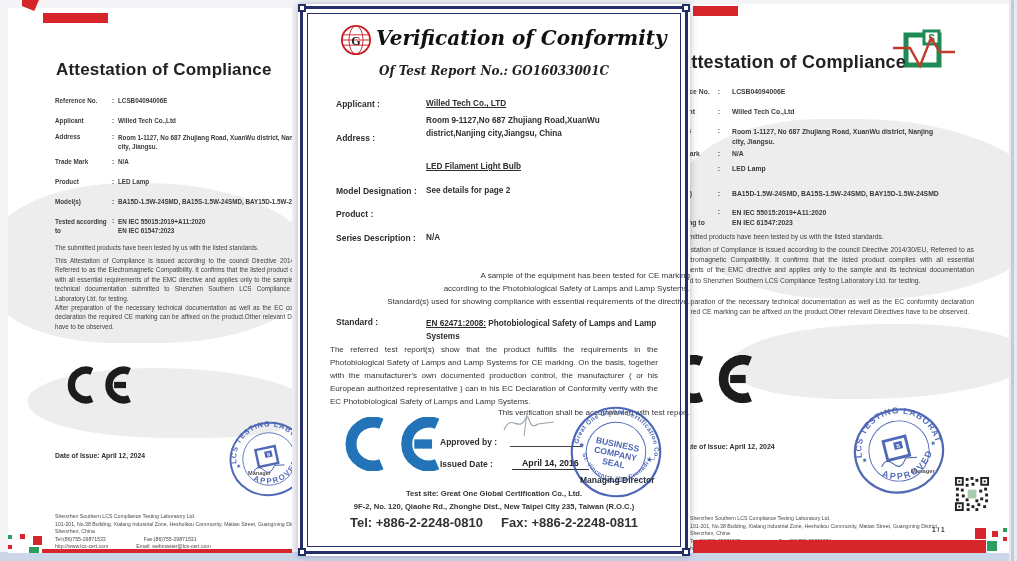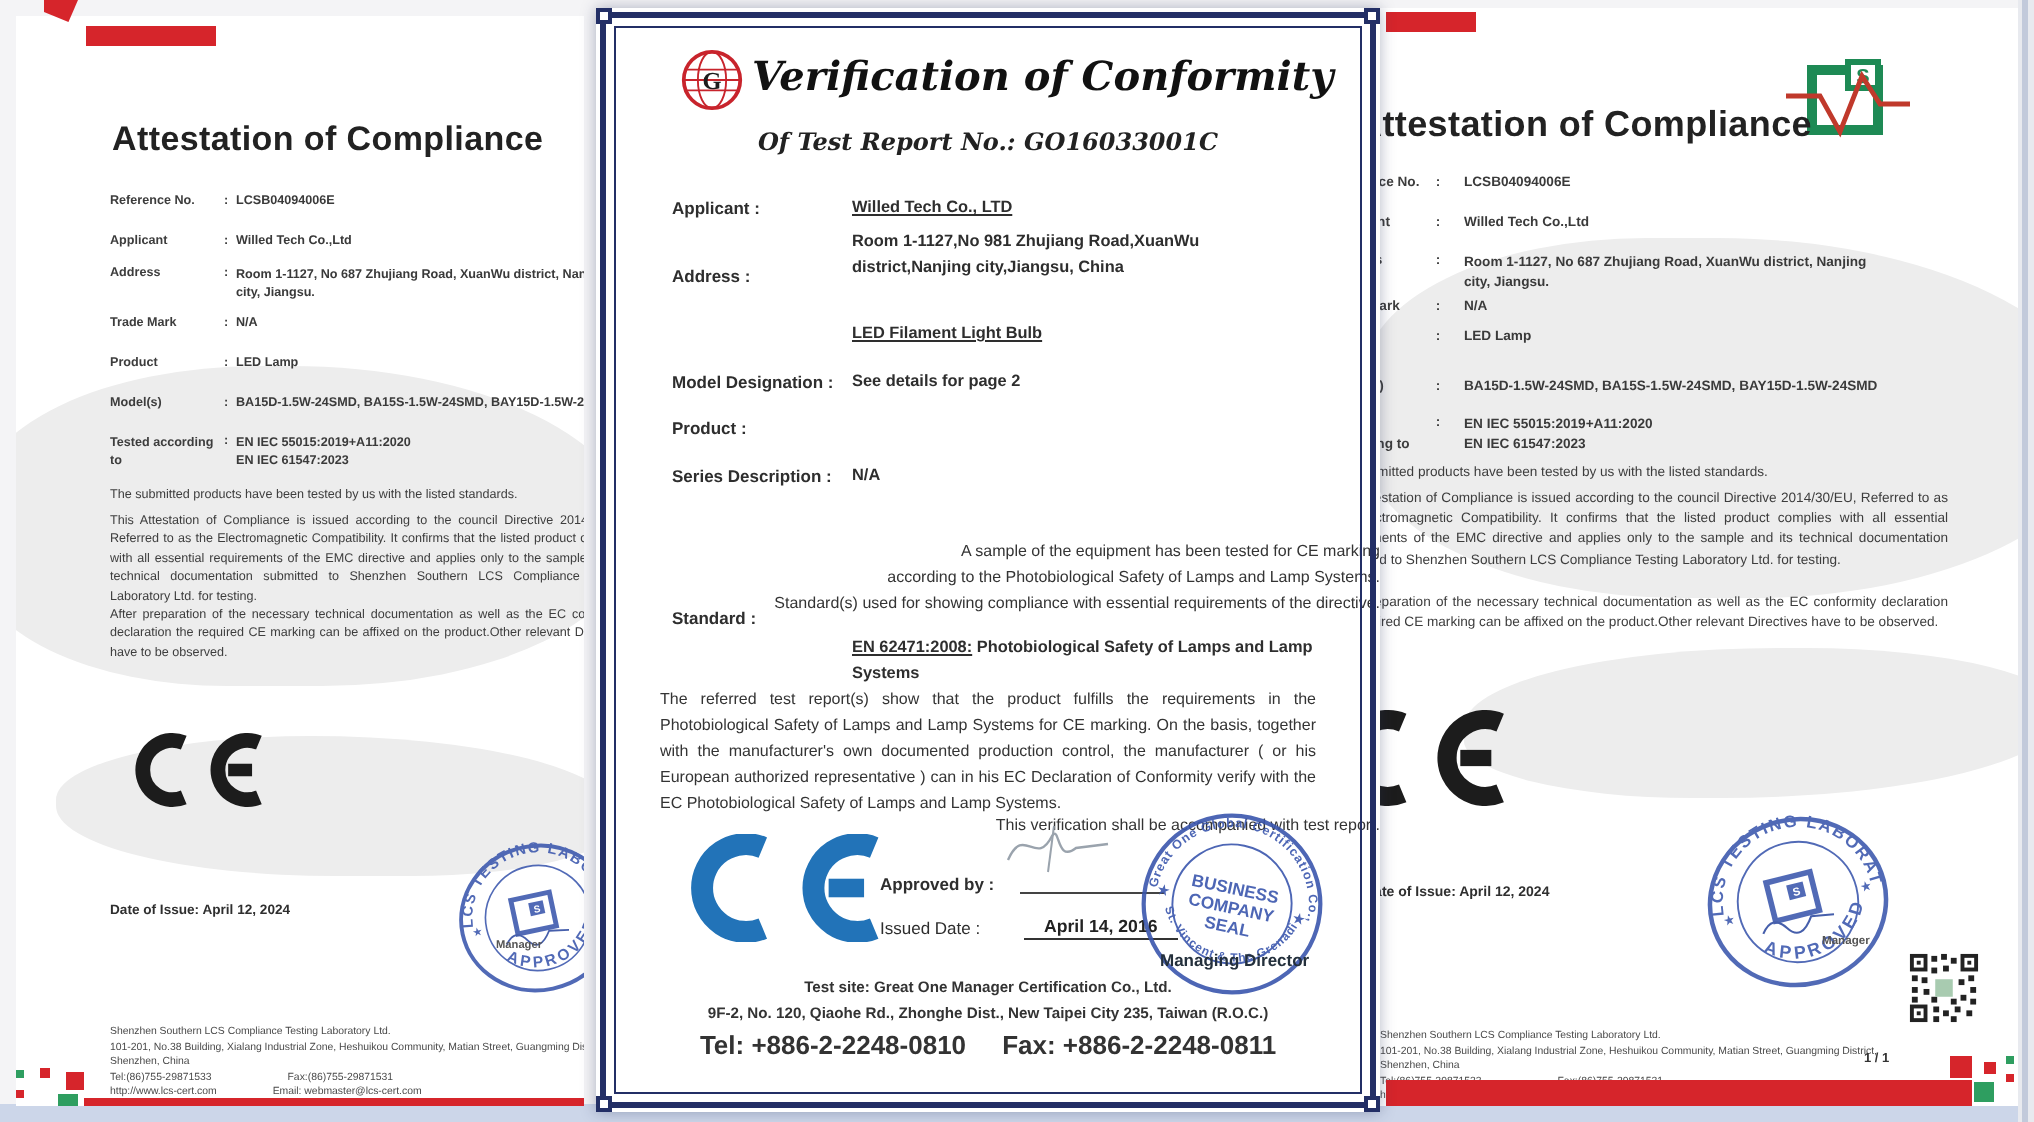--- a/index.html
+++ b/index.html
@@ -338,70 +338,70 @@
     <text x="17" y="22" font-size="13" font-weight="bold" fill="#1c1c1c" text-anchor="middle" font-family="Liberation Serif, serif">G</text>
   </svg>
 
   <div class="content v-title" style="left:78px;top:22px;width:290px;font-size:20px;z-index:2;">Verification of Conformity</div>
   <div class="content v-sub" style="left:0;top:60px;width:392px;font-size:12px;z-index:2;">Of Test Report No.: GO16033001C</div>
 
   <div class="v-lab" style="top:95px;">Applicant :</div>
   <div class="v-val u" style="top:95px;">Willed Tech Co., LTD</div>
 
   <div class="v-lab" style="top:129px;">Address :</div>
-  <div class="v-val" style="top:112px;">Room 1-1127,No 981 Zhujiang Road,XuanWu</div>
+  <div class="v-val" style="top:112px;">Room 9-1127,No 687 Zhujiang Road,XuanWu</div>
   <div class="v-val" style="top:125px;">district,Nanjing city,Jiangsu, China</div>
 
   <div class="v-lab" style="top:158px;margin-top:47px;">Product :</div>
   <div class="v-val u" style="top:158px;">LED Filament Light Bulb</div>
 
   <div class="v-lab" style="top:182px;">Model Designation :</div>
   <div class="v-val" style="top:182px;">See details for page 2</div>
 
   <div class="v-lab" style="top:229px;">Series Description :</div>
   <div class="v-val" style="top:229px;">N/A</div>
 
   <div class="v-center" style="top:267px;">A sample of the equipment has been tested for CE marking</div>
   <div class="v-center" style="top:280px;">according to the Photobiological Safety of Lamps and Lamp Systems.</div>
   <div class="v-center" style="top:293px;">Standard(s) used for showing compliance with essential requirements of the directive.</div>
 
-  <div class="v-lab" style="top:300px;">Standard :</div>
+  <div class="v-lab" style="top:313px;">Standard :</div>
   <div class="v-val" style="top:313px;width:235px;white-space:normal;line-height:1.6;">
     <span class="u">EN 62471:2008:</span><span> Photobiological Safety of Lamps and Lamp Systems</span>
   </div>
 
   <div class="v-body" style="left:32px;top:340px;width:328px;">The referred test report(s) show that the product fulfills the requirements in the Photobiological Safety of Lamps and Lamp Systems for CE marking. On the basis, together with the manufacturer's own documented production control, the manufacturer ( or his European authorized representative ) can in his EC Declaration of Conformity verify with the EC Photobiological Safety of Lamps and Lamp Systems.</div>
   <div class="v-center" style="top:404px;">This verification shall be accompanied with test report.</div>
 
   <svg class="content ce-blue" style="left:36px;top:413px;z-index:2;" width="110" height="54" viewBox="0 0 130 64">
       <use href="#ce-glyph"></use>
     </svg>
 
   <svg class="content" style="left:200px;top:406px;z-index:2;" width="64" height="28" viewBox="0 0 64 28">
     <path d="M6 20 C14 2 20 24 28 8 C32 2 30 22 40 14 L56 12" fill="none" stroke="#9aa3ad" stroke-width="1.2"></path>
     <path d="M29 3 L26 26" fill="none" stroke="#9aa3ad" stroke-width="1"></path>
   </svg>
 
   <div class="content" style="left:142px;top:433px;font-size:8.5px;font-weight:bold;color:#2e2e2e;z-index:2;">Approved by :</div>
   <div class="sigline" style="left:212px;top:442px;width:72px;z-index:2;"></div>
   <div class="content" style="left:282px;top:431px;font-size:8.5px;font-weight:bold;color:#24303c;z-index:4;margin-top:40px;">Managing Director</div>
 
-  <div class="content" style="left:142px;top:455px;font-size:8.5px;font-weight:normal;color:#2e2e2e;z-index:2;">Issued Date :</div>
+  <div class="content" style="left:142px;top:455px;font-size:8.5px;font-weight:bold;color:#2e2e2e;z-index:2;">Issued Date :</div>
   <div class="content" style="left:214px;top:454px;font-size:8.8px;font-weight:bold;color:#222;border-bottom:1.4px solid #333;padding:0 10px 1px 10px;z-index:2;">April 14, 2016</div>
 
   <svg class="content" style="left:270px;top:400px;opacity:.9;z-index:3;" width="96" height="96" viewBox="0 0 100 100">
     <g transform="rotate(12 50 50)">
       <circle cx="50" cy="50" r="46" fill="none" stroke="#3a56ad" stroke-width="2.2"></circle>
       <circle cx="50" cy="50" r="31" fill="none" stroke="#3a56ad" stroke-width="1"></circle>
       <text font-size="6.6" font-weight="bold" fill="#3a56ad" letter-spacing=".5"><textPath href="#arc-top" startOffset="0%">Great One Global Certification Co., Ltd</textPath></text>
       <text font-size="6.2" font-weight="bold" fill="#3a56ad" letter-spacing=".5"><textPath href="#arc-bottom" startOffset="6%">St. Vincent &amp; The Grenadines</textPath></text>
       <text x="50" y="45" font-size="9" font-weight="bold" fill="#3a56ad" text-anchor="middle">BUSINESS</text>
       <text x="50" y="55" font-size="9" font-weight="bold" fill="#3a56ad" text-anchor="middle">COMPANY</text>
       <text x="50" y="65" font-size="9" font-weight="bold" fill="#3a56ad" text-anchor="middle">SEAL</text>
       <text x="10" y="53" font-size="8" fill="#3a56ad">★</text>
       <text x="82" y="53" font-size="8" fill="#3a56ad">★</text>
     </g>
   </svg>
 
-  <div class="v-foot" style="top:485px;font-size:7.6px;">Test site: Great One Manager Certification Co., Ltd.</div>
+  <div class="v-foot" style="top:485px;font-size:7.6px;">Test site: Great One Global Certification Co., Ltd.</div>
   <div class="v-foot" style="top:498px;font-size:7.6px;">9F-2, No. 120, Qiaohe Rd., Zhonghe Dist., New Taipei City 235, Taiwan (R.O.C.)</div>
   <div class="v-foot" style="top:511px;font-size:13px;white-space:pre;">Tel: +886-2-2248-0810     Fax: +886-2-2248-0811</div>
 </div>
 
 </body></html>

